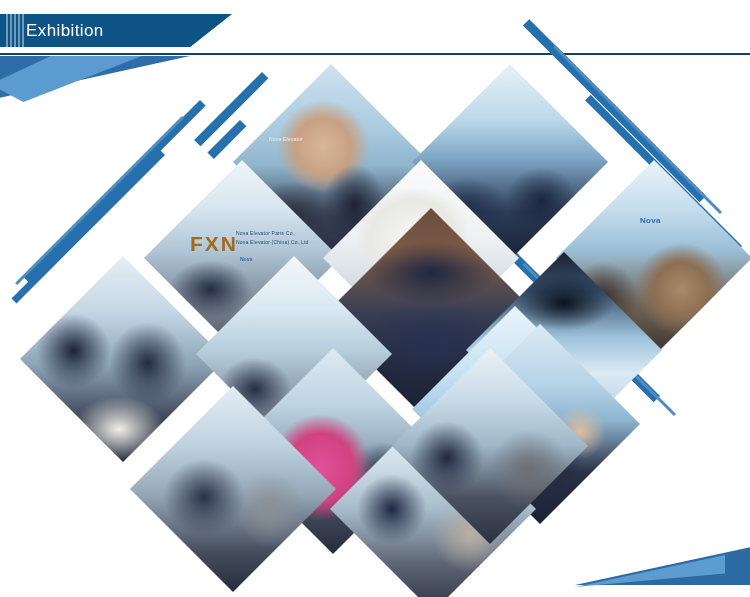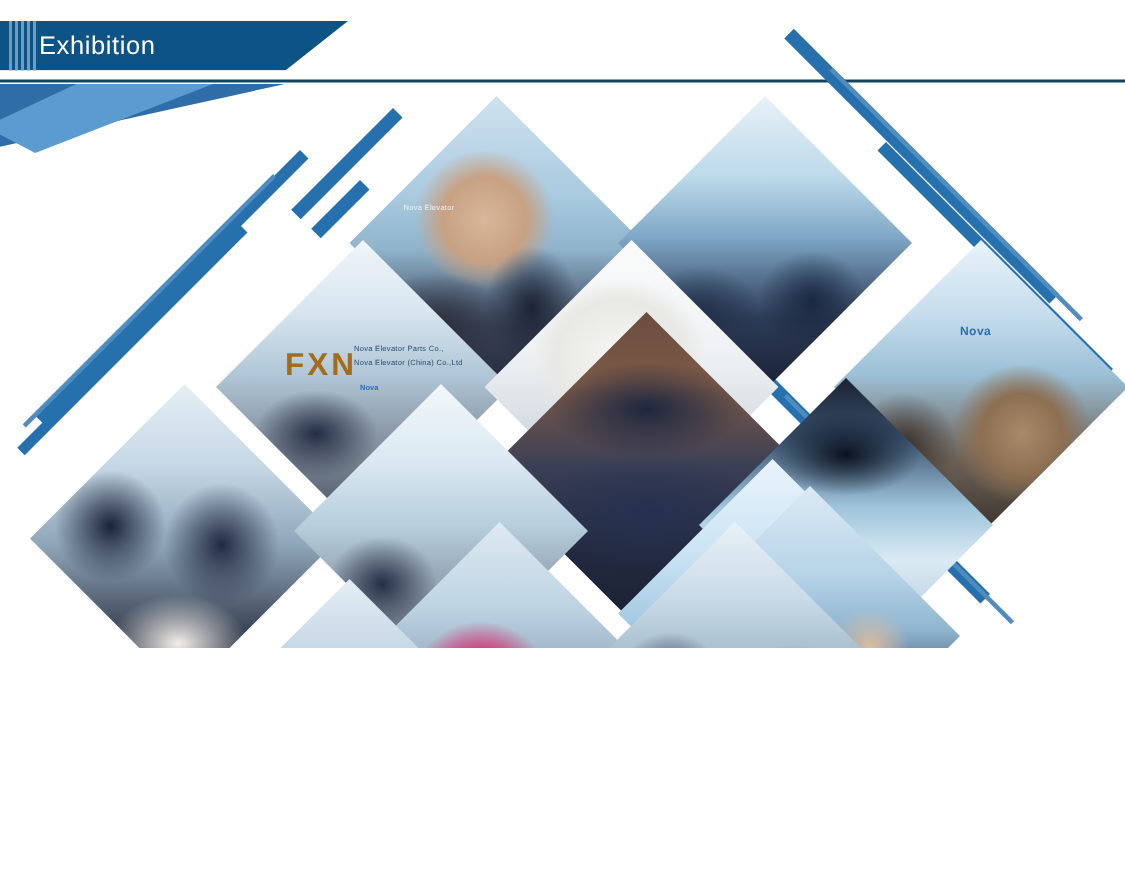--- a/index.html
+++ b/index.html
@@ -4,21 +4,21 @@
 <title>Exhibition</title>
 <style>
   html,body{margin:0;padding:0;}
   body{
     width:750px;height:597px;
     background:#ffffff;
     font-family:"Liberation Sans",sans-serif;
     overflow:hidden;
     position:relative;
   }
-  #page{position:relative;width:750px;height:432px;overflow:hidden;background:#fff;}
+  #page{position:relative;width:750px;height:597px;overflow:hidden;background:#fff;}
 
   
   .header-zone{position:absolute;left:0;top:0;width:750px;height:56px;}
   .banner{
     position:absolute;left:0;top:14px;width:232px;height:33px;
     background:#0e5386;
     -webkit-clip-path:polygon(0 0,100% 0,82% 100%,0 100%);
     clip-path:polygon(0 0,100% 0,82% 100%,0 100%);
   }
   .banner-stripes{position:absolute;left:6px;top:14px;width:24px;height:33px;display:flex;gap:2px;}

